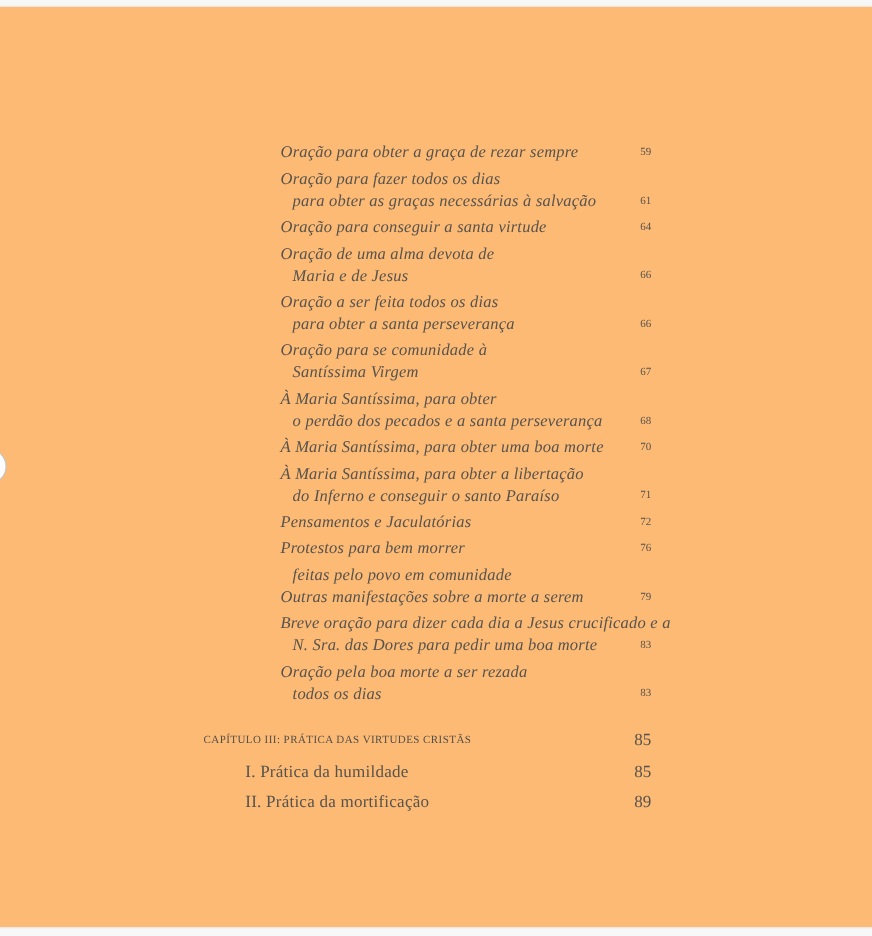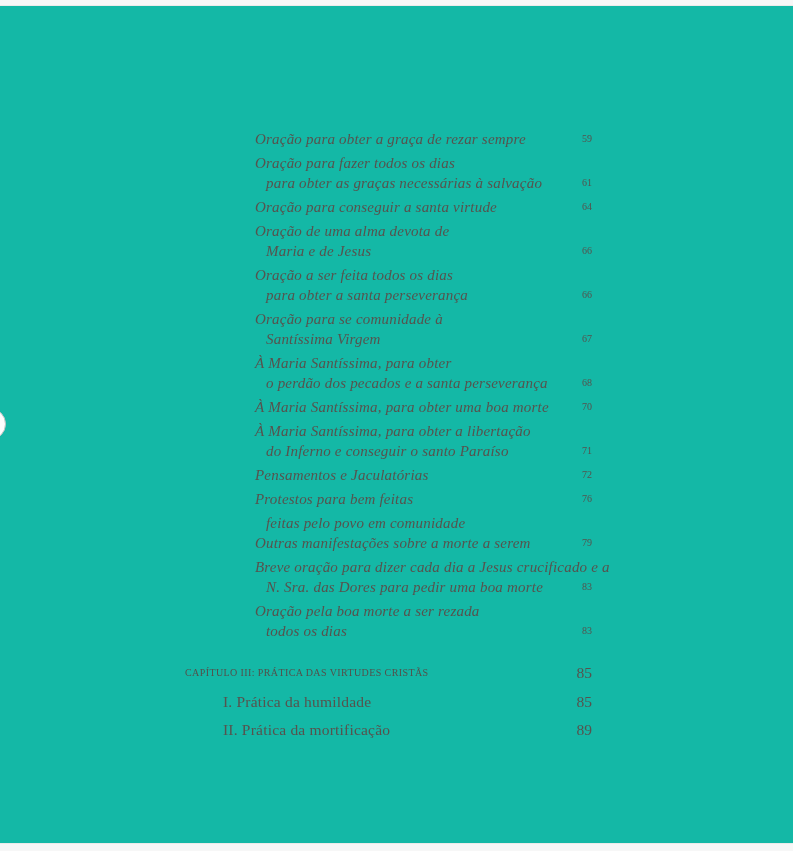--- a/index.html
+++ b/index.html
@@ -4,21 +4,21 @@
 <style>
   html, body {
     margin: 0;
     padding: 0;
     background: #ffffff;
   }
   .screen {
     position: relative;
     width: 793px;
     height: 851px;
-    background: #14b8a6;
+    background: #fdba74;
     overflow: hidden;
     font-family: "Liberation Serif", "DejaVu Serif", serif;
     color: #56534e;
   }
   .strip {
     position: absolute;
     left: 0;
     right: 0;
     background: #f7f7f7;
   }
@@ -184,21 +184,21 @@
           <div class="toc-page">71</div>
         </div>
         <div class="toc-row">
           <div>
             <div class="toc-line">Pensamentos e Jaculatórias</div>
           </div>
           <div class="toc-page">72</div>
         </div>
         <div class="toc-row">
           <div>
-            <div class="toc-line">Protestos para bem feitas</div>
+            <div class="toc-line">Protestos para bem morrer</div>
           </div>
           <div class="toc-page">76</div>
         </div>
         <div class="toc-row">
           <div>
             <div class="toc-line cont">feitas pelo povo em comunidade</div>
             <div class="toc-line">Outras manifestações sobre a morte a serem</div>
           </div>
           <div class="toc-page">79</div>
         </div>

